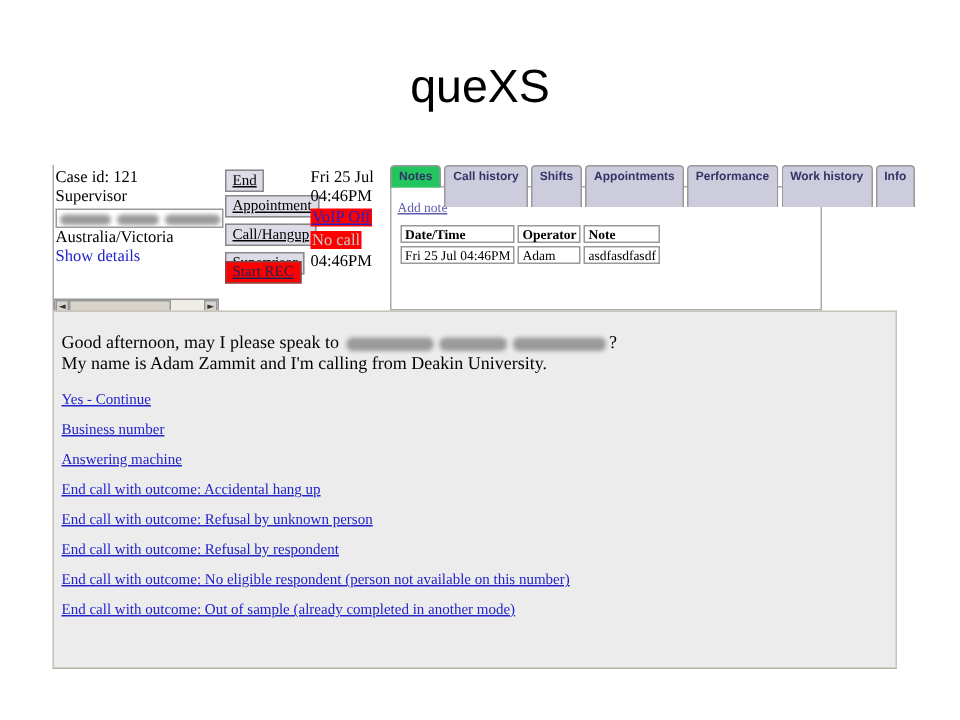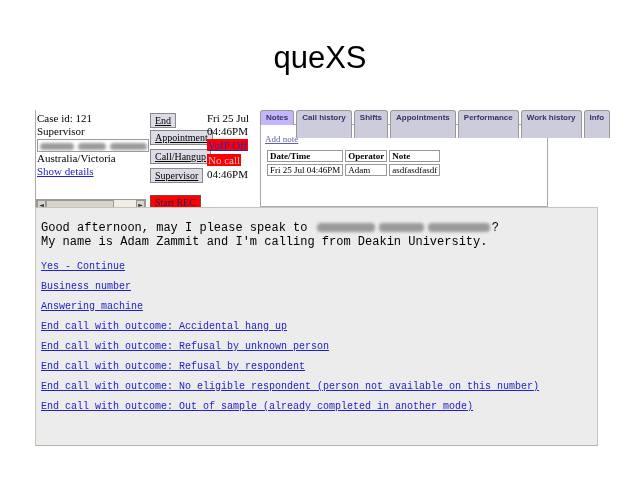--- a/index.html
+++ b/index.html
@@ -20,21 +20,21 @@
   .case-panel { position:absolute; left:2px; top:2px; width:130px; font-size:11px; }
   .case-line { line-height:13px; white-space:nowrap; }
   .redacted-box {
     margin-top:1px; width:112px; height:13px; border:1px solid #9a9a9a; background:#fff;
     overflow:hidden; position:relative;
   }
   .blur-blob {
     position:absolute; top:3px; height:7px; border-radius:4px;
     background:#9a9a9a; filter:blur(1.5px);
   }
-  .link { color:#2222cc; text-decoration:underline; cursor:pointer; }
+  .link { color:#2222cc; cursor:pointer; }
   .purple-link { color:#5e5eb0; text-decoration:underline; cursor:pointer; }
 
   
   .hscroll {
     position:absolute; left:1px; top:89px; width:110px; height:10px;
     border:1px solid #999; background:#f4f2ec; display:flex; align-items:stretch;
   }
   .hs-btn {
     width:9px; background:#d8d4cc; border:1px solid #999; font-size:6px; line-height:7px;
     text-align:center; color:#333; font-family:"DejaVu Sans", sans-serif; flex:0 0 auto;
@@ -58,38 +58,38 @@
   .red-chip .nocall { color:#c8c8c8; }
 
   
   .tabbar { position:absolute; left:225px; top:0px; display:flex; gap:2px; }
   .tab {
     font-family:"Liberation Sans", sans-serif; font-size:8px; font-weight:bold;
     color:#333366; background:#ccccdd; border:1px solid #999; border-bottom:none;
     border-radius:3px 3px 0 0; padding:2px 5px 2px 5px; white-space:nowrap; cursor:pointer;
     position:relative; z-index:2; height:28px;
   }
-  .tab.active { background:#c4b5fd; height:15px; }
+  .tab.active { background:#22c55e; height:15px; }
   .tab-content {
     position:absolute; left:225px; top:14px; width:288px; height:83px;
     border:1px solid #aaa; background:#fff; z-index:1; padding:3px 4px;
   }
   .notes-table { border-collapse:separate; border-spacing:2px; margin-top:2px; font-size:9px; }
   .notes-table td, .notes-table th {
     border:1px solid #999; background:#fff; padding:0 2px; white-space:nowrap;
     font-family:"Liberation Serif", serif; text-align:left; height:12px;
   }
   .notes-table th { font-weight:bold; }
   .col-datetime { min-width:68px; } .col-operator { min-width:36px; } .col-note { min-width:42px; }
 
   
   .script-area {
     position:absolute; left:0; top:97px; width:563px; height:239px;
     background:#ececec; border:1px solid #c9c4ba; border-bottom-color:#b8b2a6;
-    padding:13px 6px 0 5px; font-size:12px;font-family:Liberation Mono, monospace;
+    padding:13px 6px 0 5px; font-size:12px;
   }
   .script-line { line-height:14px; }
   .inline-blur {
     display:inline-block; height:9px; border-radius:4px; background:#9a9a9a;
     filter:blur(1.5px); vertical-align:middle; margin:0 2px;
   }
   .outcome-links { margin-top:13px; }
   .outcome-links .olink {
     display:block; font-size:10px; margin-bottom:10px; line-height:10px;
     color:#2222cc; text-decoration:underline; cursor:pointer; white-space:nowrap;
@@ -119,21 +119,21 @@
     <div class="hs-btn">◄</div>
     <div class="hs-thumb"></div>
     <div class="hs-track"></div>
     <div class="hs-btn">►</div>
   </div>
 
   <button class="btn" style="left:115px; top:3px;">End</button>
   <button class="btn" style="left:115px; top:20px;">Appointment</button>
   <button class="btn" style="left:115px; top:39px;">Call/Hangup</button>
   <button class="btn" style="left:115px; top:58px;">Supervisor</button>
-  <button class="btn btn-rec" style="left:115px; top:85px;text-align:right;">Start REC</button>
+  <button class="btn btn-rec" style="left:115px; top:64px;text-align:right;">Start REC</button>
 
   <div class="status-col">
     <div class="status-line">Fri 25 Jul</div>
     <div class="status-line">04:46PM</div>
     <div class="status-line"><span class="red-chip"><span class="voip">VoIP Off</span></span></div>
     <div class="status-line"><span class="red-chip"><span class="nocall">No call</span></span></div>
     <div class="status-line">04:46PM</div>
   </div>
 
   <div class="tabbar">

